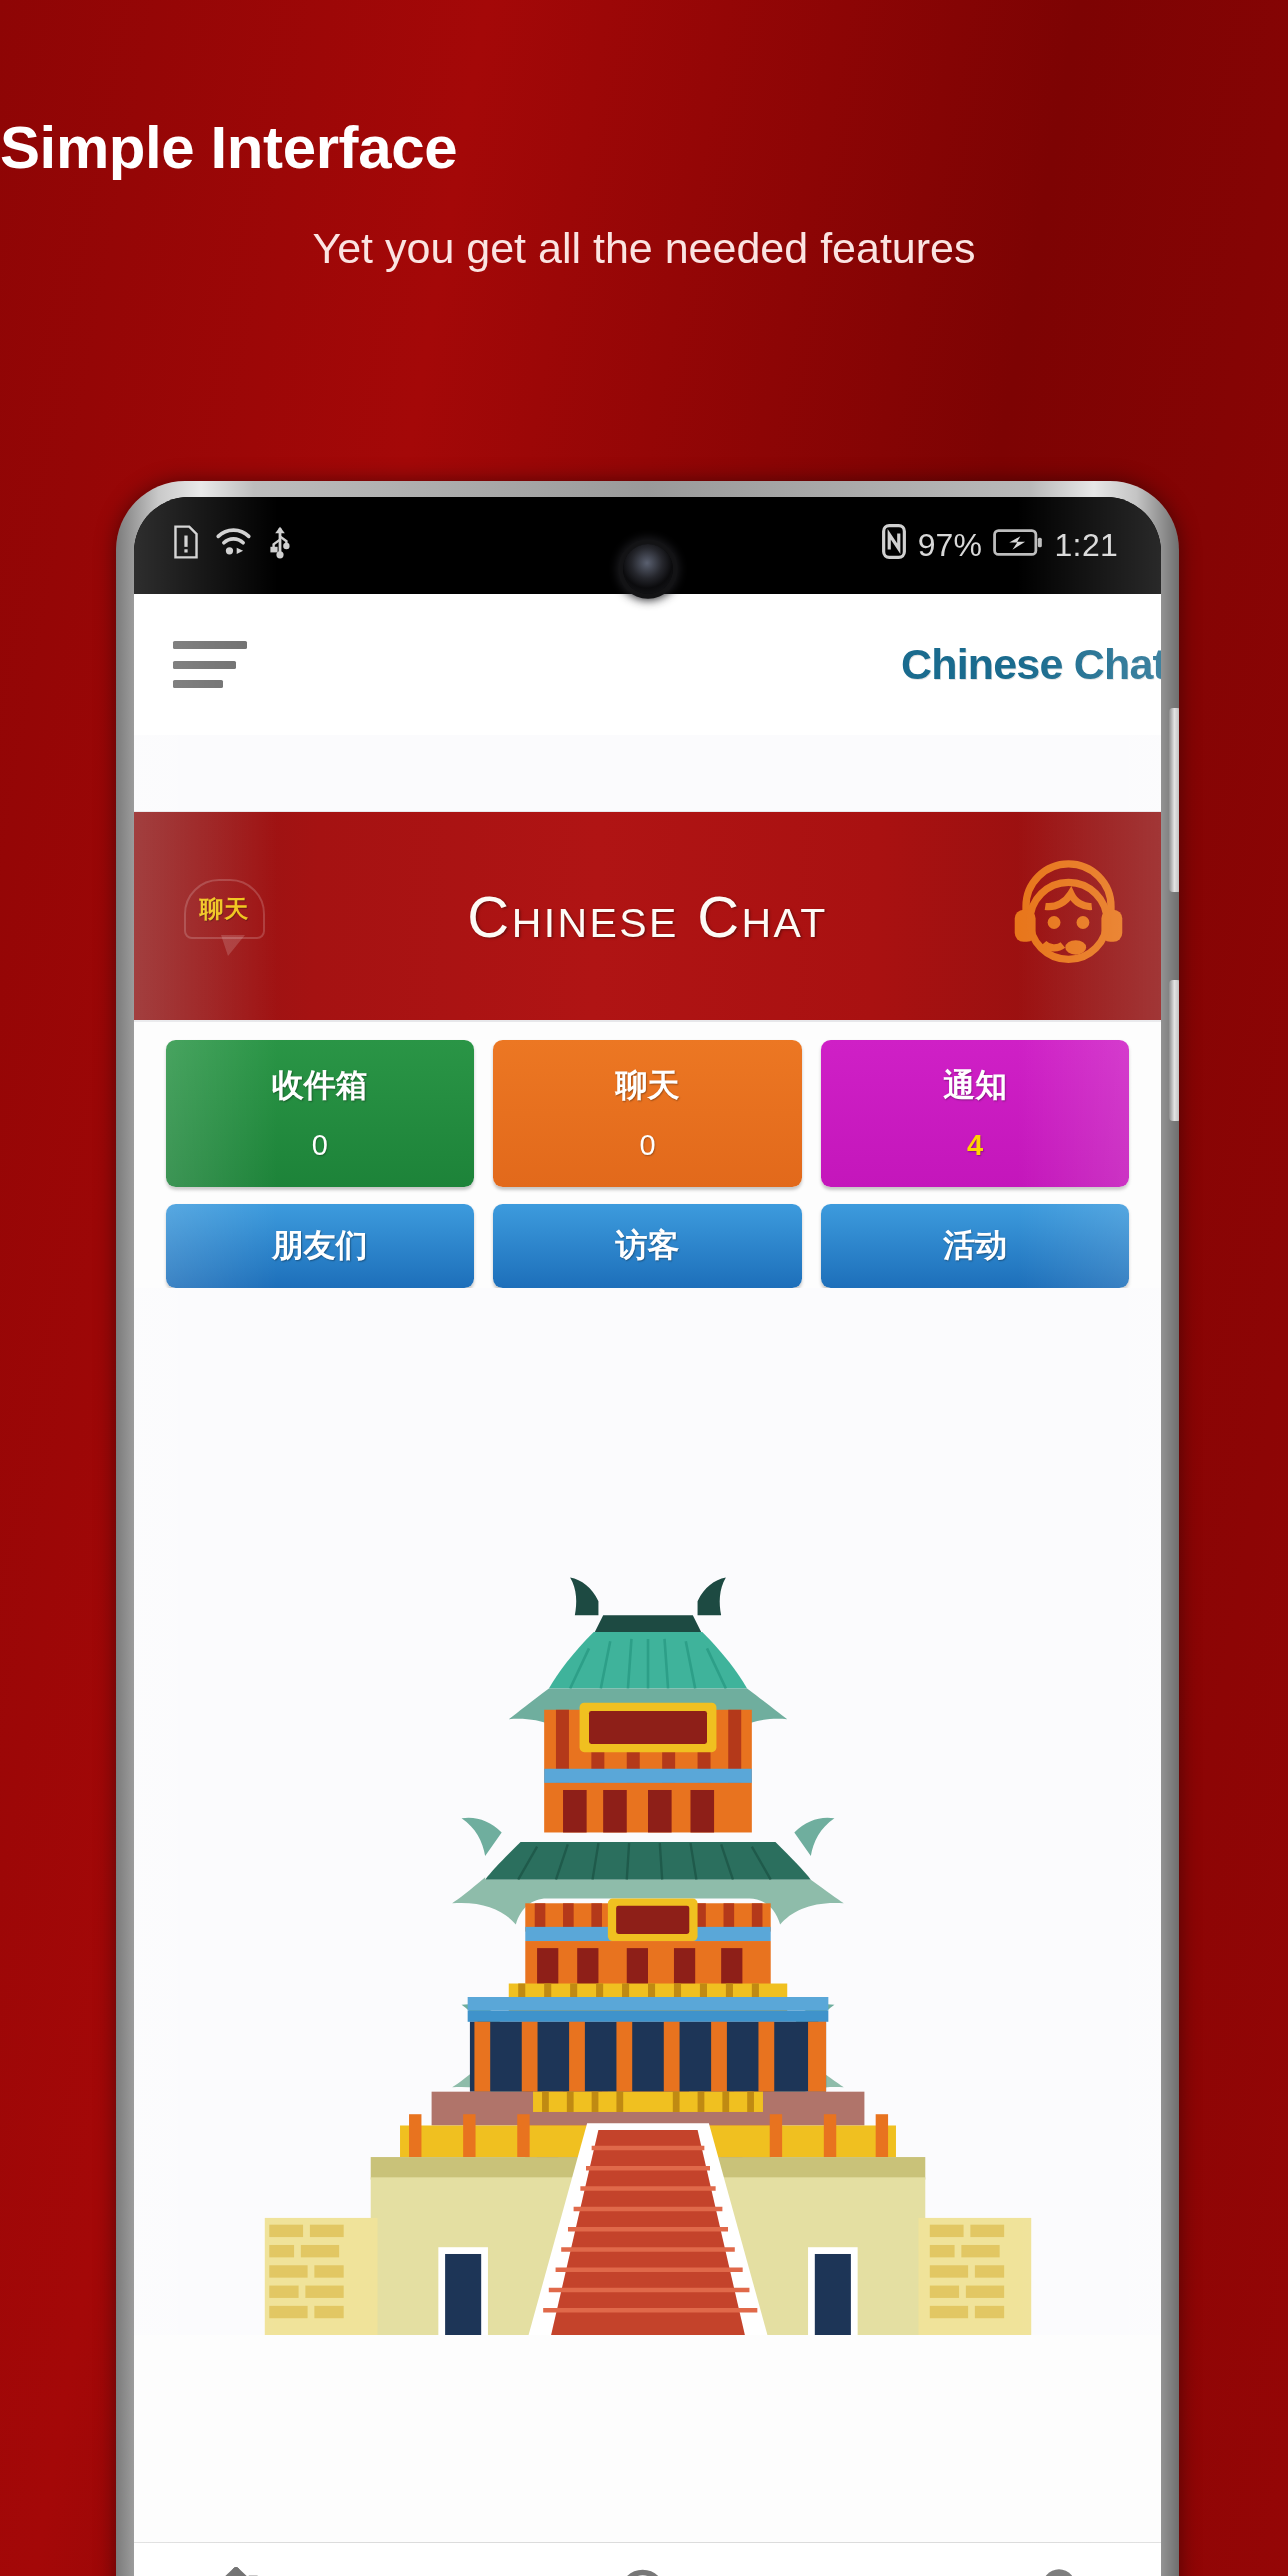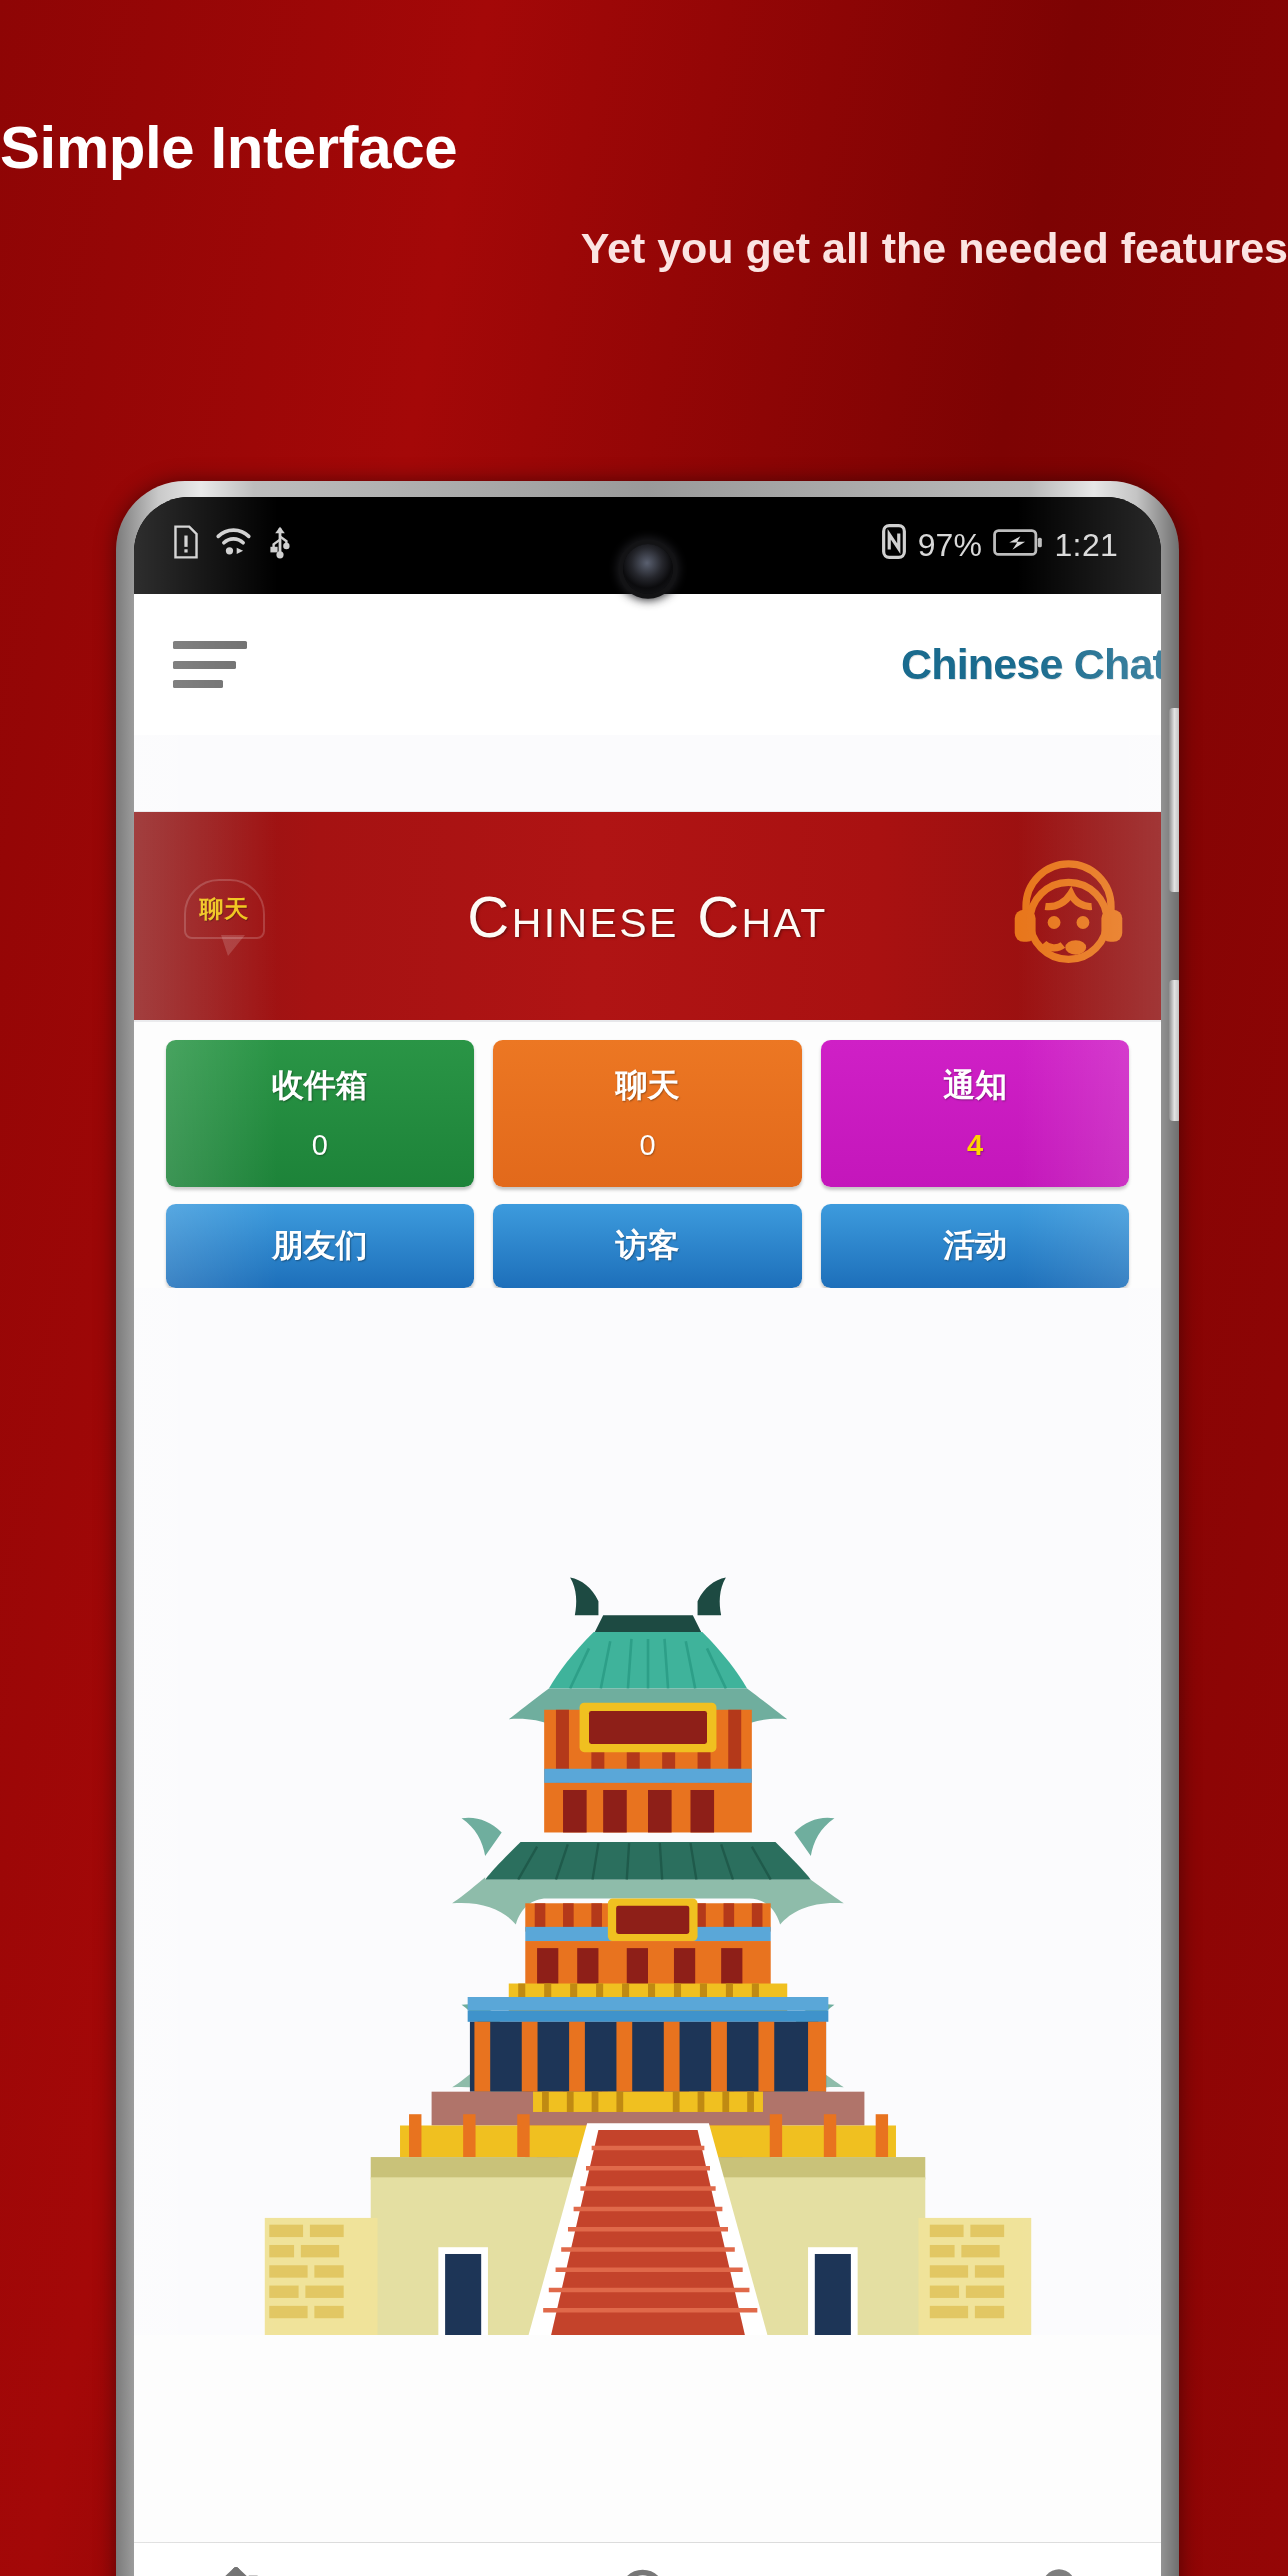--- a/index.html
+++ b/index.html
@@ -11,22 +11,22 @@
   }
 
   
   .promo-title{
     position:absolute; top:113px; left:0; width:100%;
     color:#ffffff;
     font-size:60px; font-weight:bold; letter-spacing:-0.4px;
   }
   .promo-sub{
     position:absolute; top:224px; left:0; width:100%;
-    text-align:right; color:#fbe4e2;
-    font-size:43px; font-weight:bold;
+    text-align:center; color:#fbe4e2;
+    font-size:43px; font-weight:normal;
   }
 
   
   .phone{
     position:absolute; left:116px; top:481px;
     width:1063px; height:2174px;
     border-radius:69px 69px 0 0;
     background:linear-gradient(90deg,#7b7b7b 0%,#c9c9c9 4%,#e9e9e9 8%,#bdbdbd 13%,#9a9a9a 50%,#b9b9b9 86%,#e7e7e7 92%,#c4c4c4 96%,#6f6f6f 100%);
     box-shadow:0 0 21px rgba(0,0,0,.45);
     overflow:hidden;

